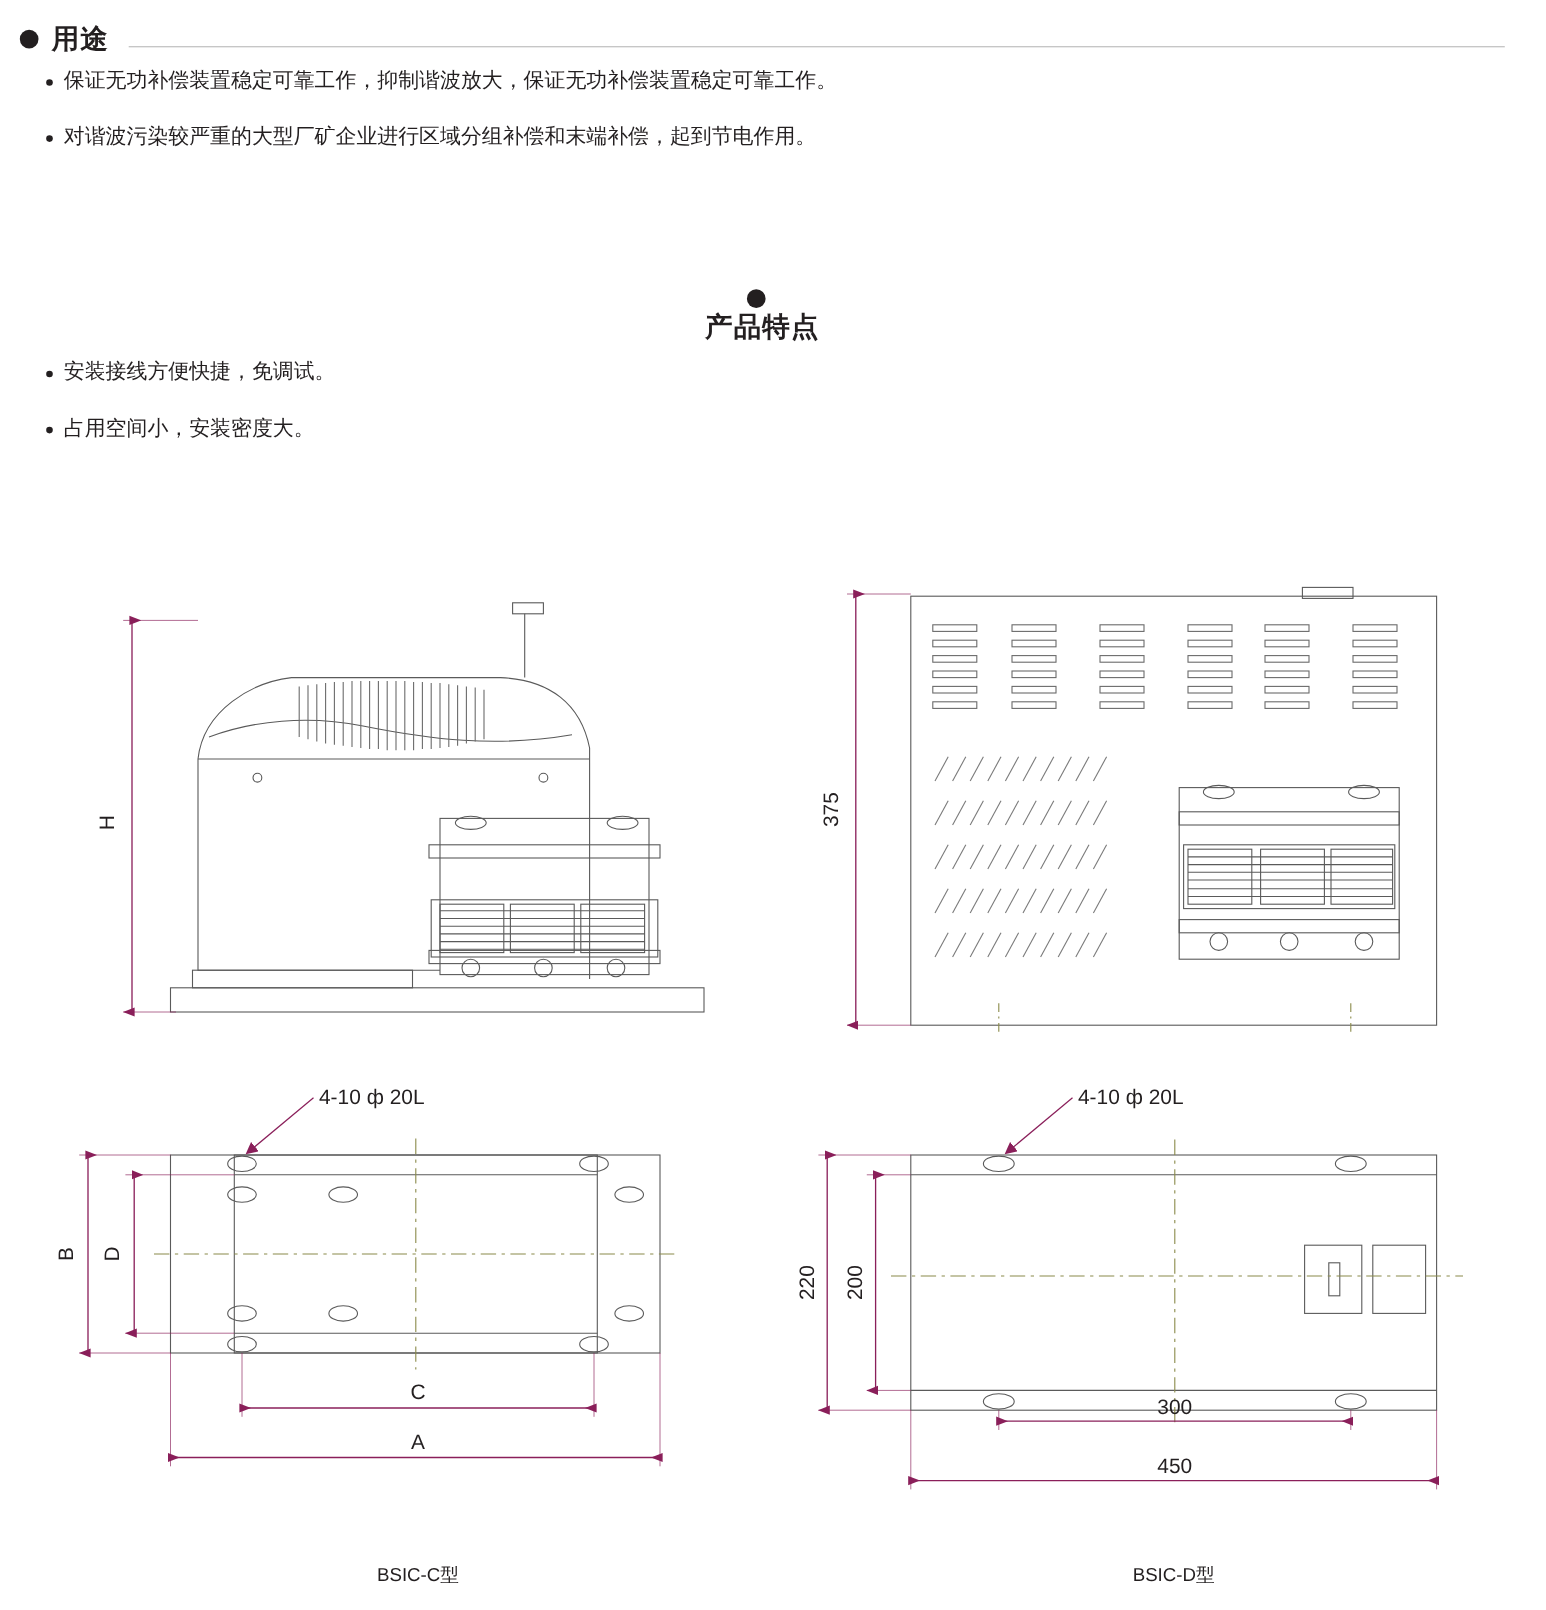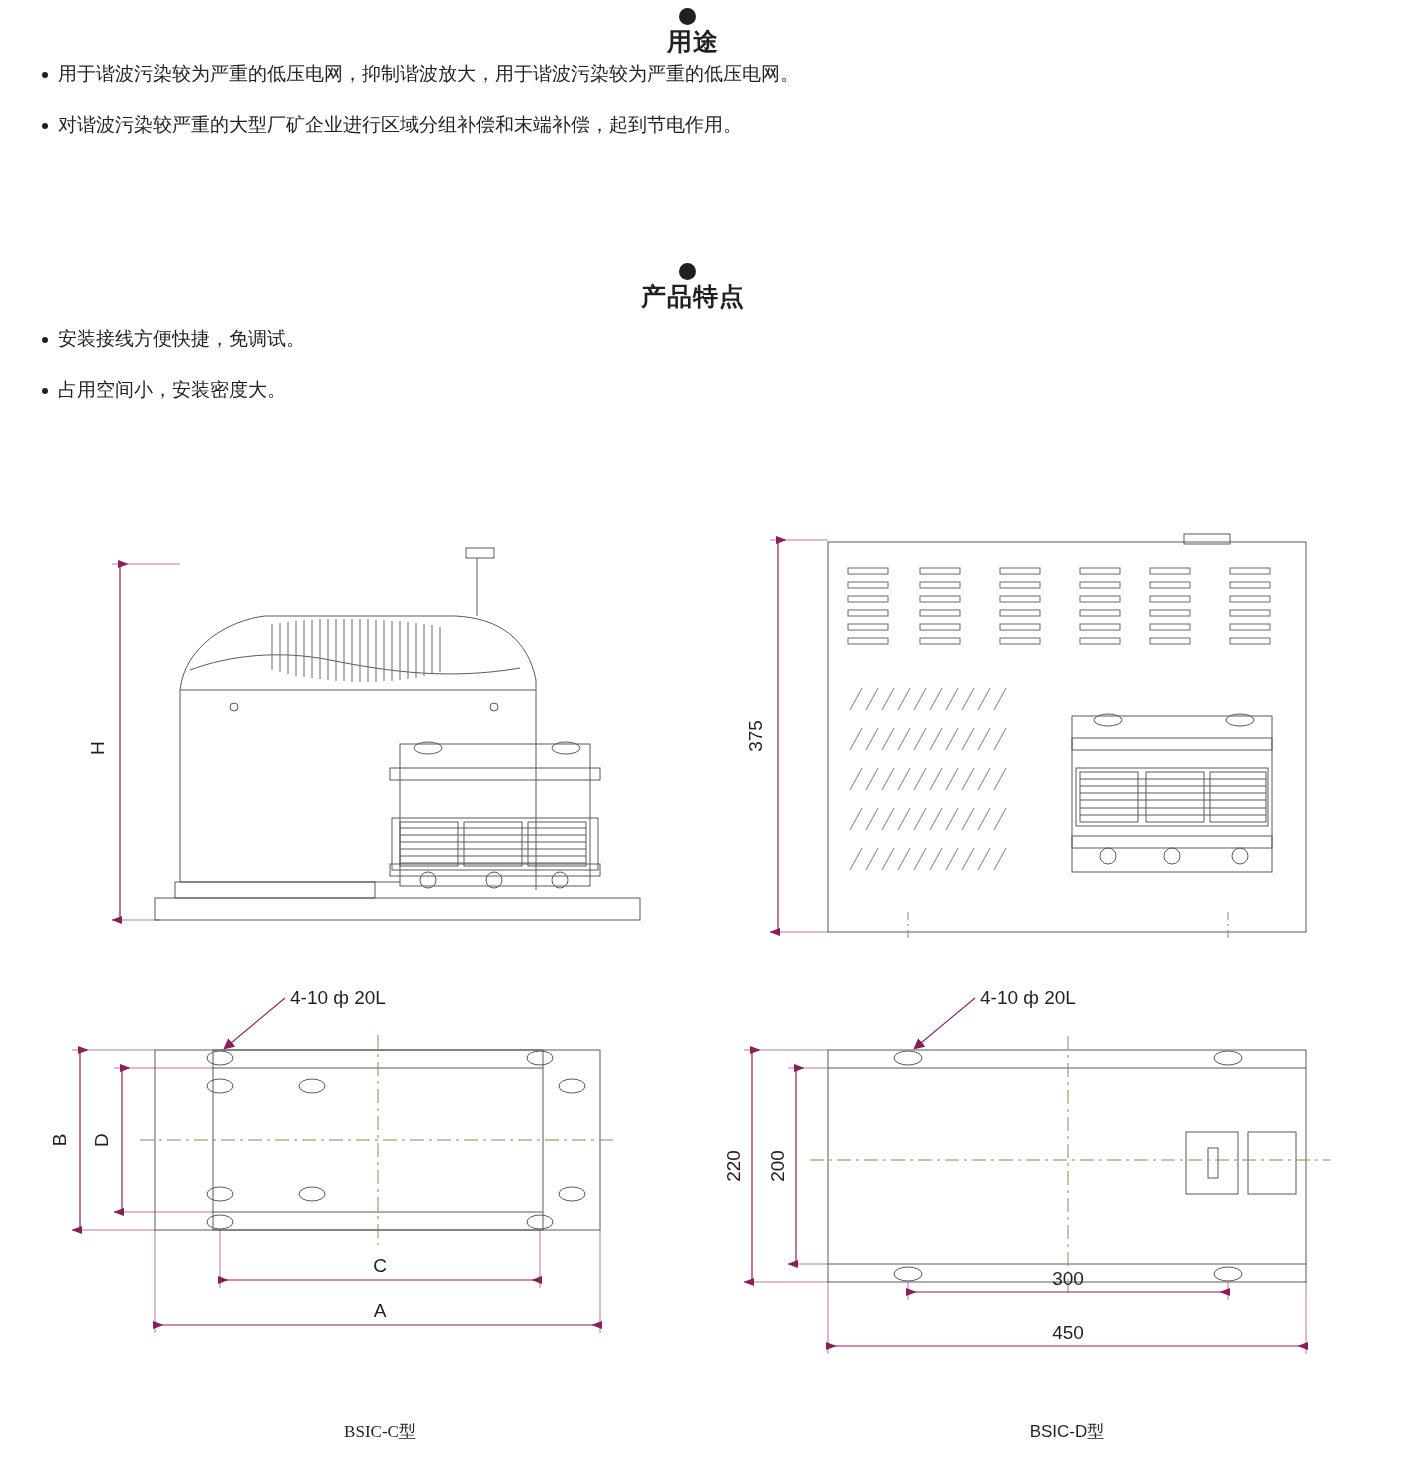--- a/index.html
+++ b/index.html
@@ -90,30 +90,30 @@
     color: #231f20;
     text-align: center;
   }
   svg { display: block; }
 </style>
 </head>
 <body>
 
 <div class="page">
 
-  <div class="section-head" style="top:8px;flex-direction:column;">
+  <div class="section-head" style="top:19px;">
     <span class="bullet-dot"></span>
     <span class="section-title">用途</span>
     <span class="head-rule"></span>
   </div>
 
   <div class="bullet-list" style="top:60px;">
     <div class="bullet-item">
       <span class="sq"></span>
-      <span class="txt">用于谐波污染较为严重的低压电网，抑制谐波放大，用于谐波污染较为严重的低压电网。</span>
+      <span class="txt">保证无功补偿装置稳定可靠工作，抑制谐波放大，保证无功补偿装置稳定可靠工作。</span>
     </div>
     <div class="bullet-item">
       <span class="sq"></span>
       <span class="txt">对谐波污染较严重的大型厂矿企业进行区域分组补偿和末端补偿，起到节电作用。</span>
     </div>
   </div>
 
   <div class="section-head" style="top:263px;flex-direction:column;">
     <span class="bullet-dot"></span>
     <span class="section-title">产品特点</span>
@@ -445,17 +445,17 @@
         <text x="1068" y="765" font-size="19" fill="#231f20" text-anchor="middle">300</text>
       </g>
       <g>
         <line x1="828" y1="826" x2="1306" y2="826" stroke="#8a1f5a" stroke-width="1.2" marker-start="url(#arrL)" marker-end="url(#arrR)"></line>
         <line x1="828" y1="762" x2="828" y2="834" stroke="#8a1f5a" stroke-width="0.6"></line>
         <line x1="1306" y1="762" x2="1306" y2="834" stroke="#8a1f5a" stroke-width="0.6"></line>
         <text x="1068" y="819" font-size="19" fill="#231f20" text-anchor="middle">450</text>
       </g>
     </svg>
 
-    <div class="caption" style="left:230px; top:900px; width:300px;font-family:Liberation Serif, serif;">BSIC-C型</div>
+    <div class="caption" style="left:230px; top:900px; width:300px;">BSIC-C型</div>
     <div class="caption" style="left:917px; top:900px; width:300px;">BSIC-D型</div>
   </div>
 
 </div>
 
 </body></html>

